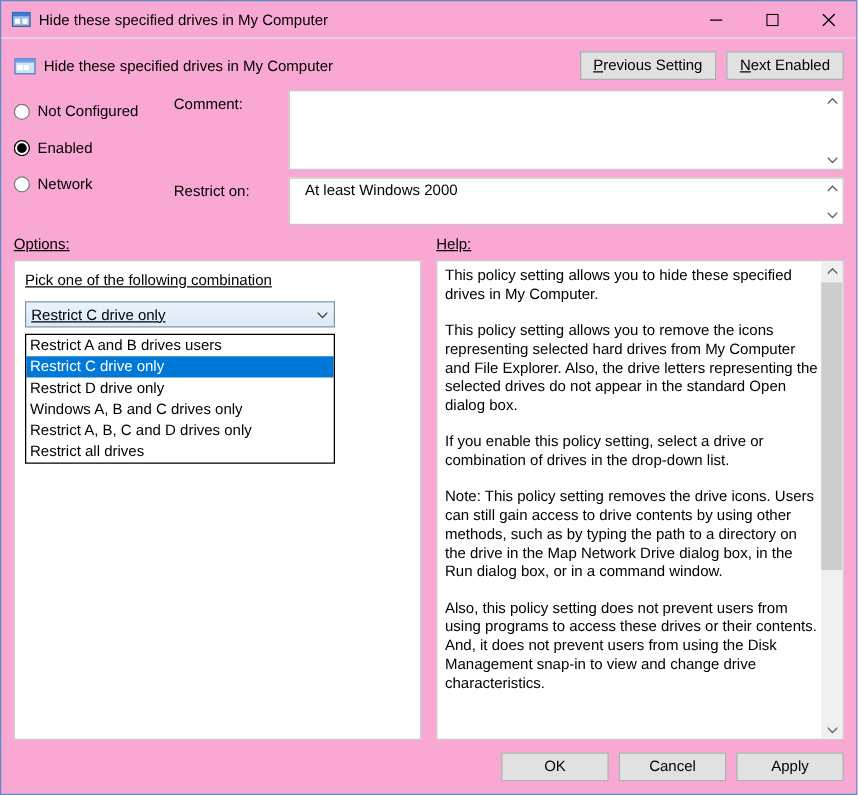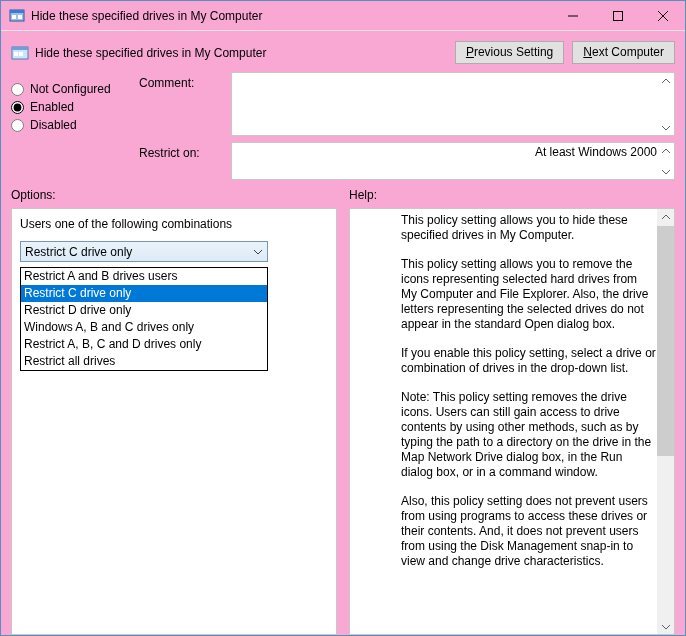--- a/index.html
+++ b/index.html
@@ -59,21 +59,21 @@
   }
   .mnemonic { text-decoration: underline; }
   .radio-area {
     display: flex;
     padding: 4px 10px 0 10px;
     gap: 18px;
   }
   .radios {
     width: 110px;
     display: flex; flex-direction: column;
-    gap: 4px;
+    gap: 15px;
     padding-top: 10px;
   }
   .radios label {
     display: flex; align-items: center; gap: 6px;
     font-size: 12px;
   }
   .radios input[type=radio] {
     width: 13px; height: 13px;
     margin: 0;
     accent-color: #000;
@@ -90,34 +90,35 @@
   }
   .textbox.short { height: 38px; }
   .tb-scroll-up, .tb-scroll-down {
     position: absolute; right: 0; width: 17px; height: 17px;
     display: flex; align-items: center; justify-content: center;
     color: #606060;
   }
   .tb-scroll-up { top: 0; }
   .tb-scroll-down { bottom: 0; }
   .tb-content {
-    position: absolute; left: 0; top: 2px; right: 17px;
-    font-size: 12px; color: #000; text-align: right;
+    position: absolute; left: 12px; top: 2px; right: 17px;
+    font-size: 12px; color: #000;
   }
   .lower {
     flex: 1;
     display: flex;
     gap: 12px;
     padding: 8px 10px 0 10px;
     min-height: 0;
   }
   .pane {
     flex: 1;
     display: flex; flex-direction: column;
     min-height: 0;
+    text-decoration: underline;
   }
   .pane-label { margin-bottom: 6px; }
   .pane-box {
     flex: 1;
     border: 1px solid #c7c7c7;
     position: relative;
     background: #fff;
     overflow: hidden;
   }
   .options-inner {
@@ -157,21 +158,20 @@
   .dropdown .dd-item.selected {
     background: #0078d7;
     color: #fff;
   }
   .help-inner {
     position: absolute;
     left: 6px; top: 4px; right: 18px; bottom: 4px;
     font-size: 12px;
     line-height: 15px;
     overflow: hidden;
-    margin-left: 45px;
   }
   .help-inner p { margin: 0 0 14px 0; }
   .help-scrollbar {
     position: absolute; right: 0; top: 0; bottom: 0; width: 17px;
     background: #f0f0f0;
   }
   .help-scrollbar .thumb {
     position: absolute; left: 0; right: 0;
     top: 17px; height: 230px;
     background: #cdcdcd;
@@ -230,37 +230,37 @@
       <svg viewBox="0 0 18 18">
           <rect x="1" y="3" width="16" height="12" fill="#cde3f8" stroke="#4a7db5"></rect>
           <rect x="1" y="3" width="16" height="3" fill="#6aa0dd"></rect>
           <rect x="3" y="8" width="4" height="4" fill="#fff"></rect>
           <rect x="8" y="8" width="4" height="4" fill="#fff"></rect>
         </svg>
     </span>
     <span class="policy-name">Hide these specified drives in My Computer</span>
     <div class="navbtns">
       <button class="win"><span class="mnemonic">P</span><span>revious Setting</span></button>
-      <button class="win"><span class="mnemonic">N</span><span>ext Computer</span></button>
+      <button class="win"><span class="mnemonic">N</span><span>ext Enabled</span></button>
     </div>
   </div>
 
   <div class="radio-area">
     <div class="radios">
       <label>
         <input type="radio" name="state" style="">
         <span>Not Configured</span>
       </label>
       <label>
         <input type="radio" name="state" checked="" style="">
         <span>Enabled</span>
       </label>
       <label>
         <input type="radio" name="state" style="">
-        <span>Disabled</span>
+        <span>Network</span>
       </label>
     </div>
     <div class="comment-block">
       <div class="field-row">
         <div class="field-label">Comment:</div>
         <div class="textbox">
           <div class="tb-content"></div>
           <div class="tb-scroll-up">
               <svg width="8" height="8" viewBox="0 0 8 8">
                 <polyline points="0,5 4,1 8,5" fill="none" stroke="#606060" stroke-width="1"></polyline>
@@ -290,21 +290,21 @@
         </div>
       </div>
     </div>
   </div>
 
   <div class="lower">
     <div class="pane">
       <div class="pane-label">Options:</div>
       <div class="pane-box">
         <div class="options-inner">
-          <div class="opt-label">Users one of the following combinations</div>
+          <div class="opt-label">Pick one of the following combination</div>
           <div class="combo">
             <span>Restrict C drive only</span>
             <span class="arrow">
               <svg width="8" height="8" viewBox="0 0 8 8">
                   <polyline points="0,2 4,6 8,2" fill="none" stroke="#404040" stroke-width="1"></polyline>
                 </svg>
             </span>
           </div>
         </div>
         <div class="dropdown">
@@ -337,14 +337,19 @@
           <div class="sbtn down">
               <svg width="8" height="8" viewBox="0 0 8 8">
                 <polyline points="0,3 4,7 8,3" fill="none" stroke="#606060" stroke-width="1"></polyline>
               </svg>
             </div>
         </div>
       </div>
     </div>
   </div>
 
+  <div class="footer">
+    <button class="win">OK</button>
+    <button class="win">Cancel</button>
+    <button class="win">Apply</button>
+  </div>
 
 </div>
 
 </body></html>

